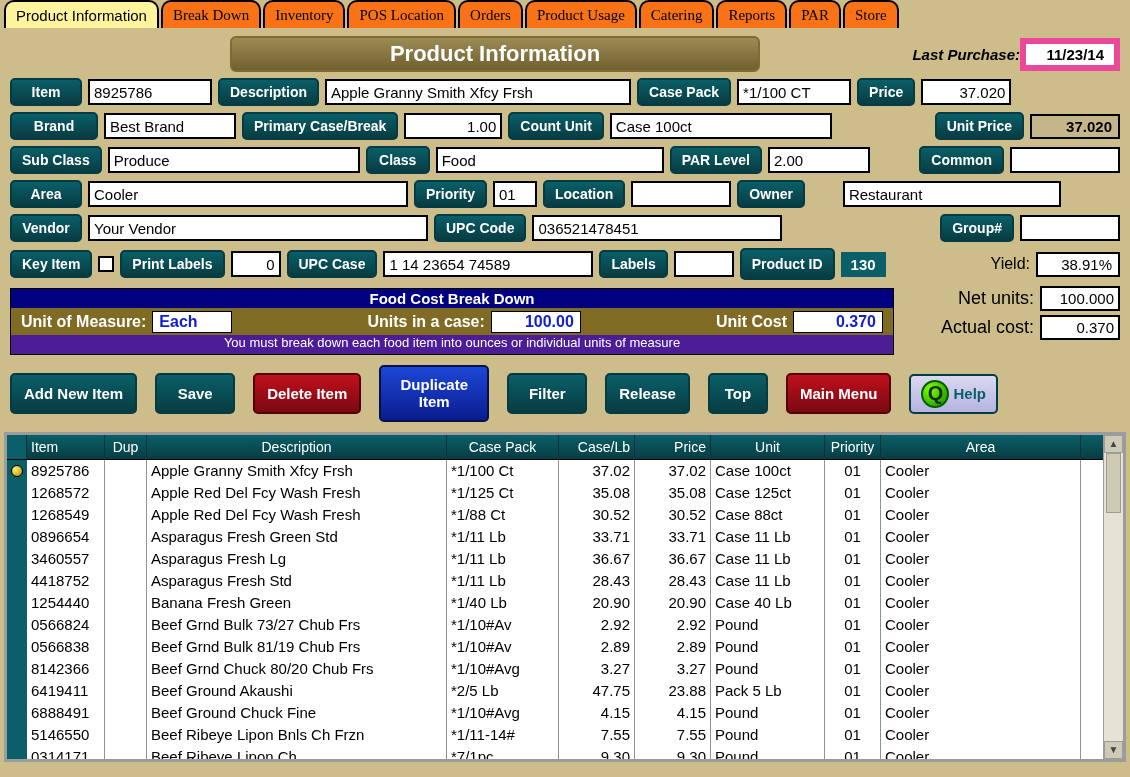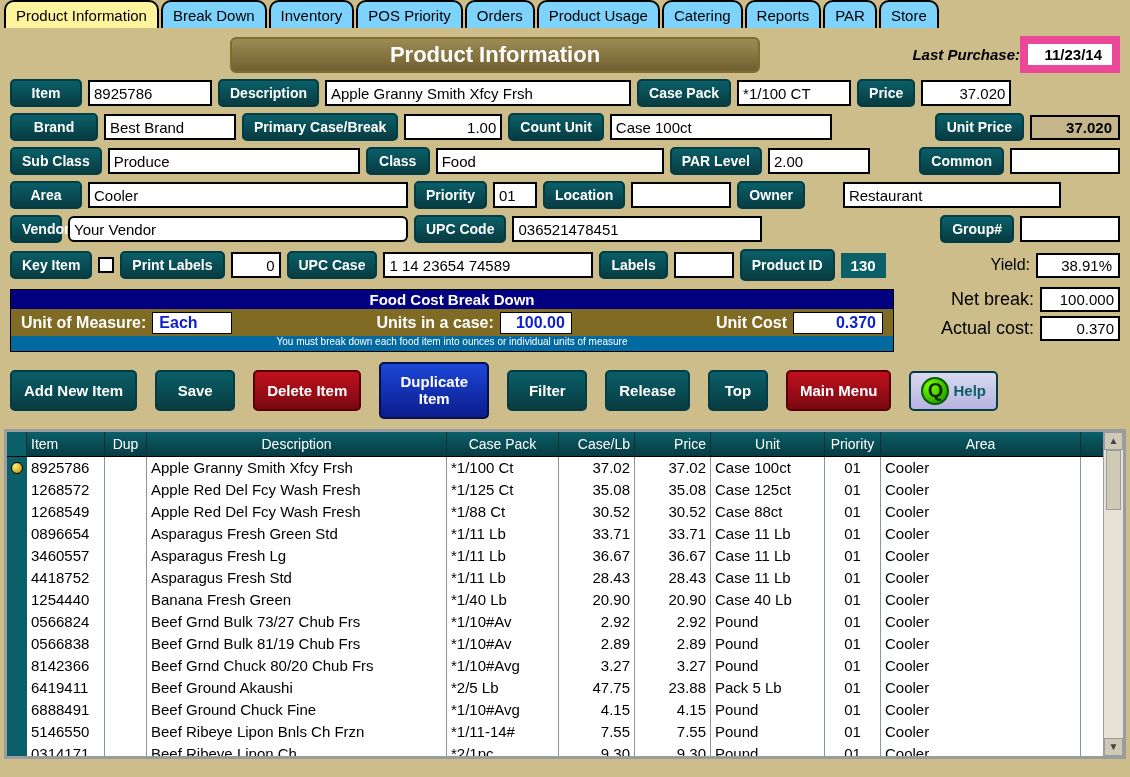--- a/index.html
+++ b/index.html
@@ -30,21 +30,21 @@
     padding: 3px 10px;
     border-top: 2px solid #000;
     border-left: 2px solid #000;
     border-right: 2px solid #000;
     font-size: 15px;
     font-weight: 500;
     cursor: pointer;
     display: flex;
     align-items: center;
   }
-  .tab.inactive { background: #7dd3fc; color:#000; }
+  .tab.inactive { background: #f97316; color:#000;font-family:Liberation Serif, serif; }
   .tab.active   { background: #fdf49d; color:#000; border-top:2px solid #000;}
 
   
   .header-row {
     display:flex;
     align-items:center;
     padding:8px 10px 6px;
     gap:10px;
   }
   .title-bar {
@@ -61,21 +61,21 @@
     padding:3px 0;
   }
   .last-purchase{
     margin-left:auto;
     display:flex;
     align-items:center;
     font-style:italic;
     font-weight:600;
   }
   .lp-value{
-    border:8px solid #ec4899;
+    border:6px solid #ec4899;
     background:#fff;
     padding:2px 10px;
     width:100px;
     text-align:right;
     font-style:normal;
   }
 
   
   .form-area { padding:0 10px; }
   .row { display:flex; align-items:center; gap:6px; margin-bottom:6px; flex-wrap:nowrap; }
@@ -122,21 +122,21 @@
     color:#fff;
     font-weight:bold;
     font-size:16px;
     padding:3px 10px 2px;
     display:flex;
     align-items:center;
     gap:6px;
   }
   .bd-in{ background:#fff; color:#1020d0; border:1px solid #000; font-weight:bold; padding:1px 6px; }
   .breakdown-note{
-    background:#0369a1; color:#fff; font-size:10px; text-align:center; padding:0 0 4px;
+    background:#4c1d95; color:#fff; font-size:13px; text-align:center; padding:0 0 4px;
   }
 
   .side-costs{
     display:flex;
     flex-direction:column;
     gap:4px;
     margin-left:8px;
     width:218px;
   }
   .side-costs .srow{ display:flex; align-items:center; gap:6px;}
@@ -223,21 +223,21 @@
   .chk{ width:16px;height:16px;border:2px solid #000;background:#fff; display:inline-block;}
   .unit-readonly{ border:2px solid #000; background:#c4b68a; padding:2px 6px; font-weight:bold; text-align:right; width:90px;}
 </style>
 </head>
 <body>
 
 <div class="tabs" id="tabs">
     <div class="tab active">Product Information</div>
     <div class="tab inactive">Break Down</div>
     <div class="tab inactive">Inventory</div>
-    <div class="tab inactive">POS Priority</div>
+    <div class="tab inactive">POS Location</div>
     <div class="tab inactive">Orders</div>
     <div class="tab inactive">Product Usage</div>
     <div class="tab inactive">Catering</div>
     <div class="tab inactive">Reports</div>
     <div class="tab inactive">PAR</div>
     <div class="tab inactive">Store</div>
   </div>
 
 <div class="header-row">
   <div class="title-bar">Product  Information</div>
@@ -289,22 +289,22 @@
     <input class="input" style="width: 320px;" value="Cooler">
     <div class="btn">Priority</div>
     <input class="input" style="width: 44px;" value="01">
     <div class="btn">Location</div>
     <input class="input" style="width: 100px;" value="">
     <div class="btn">Owner</div>
     <input class="input" style="width: 218px; margin-left: 32px;" value="Restaurant">
   </div>
 
   <div class="row">
-    <div class="btn" style="width:52px">Vendor</div>
-    <input class="input" style="width: 340px; border-radius: 6px;" value="Your Vendor">
+    <div class="btn" style="width:72px">Vendor</div>
+    <input class="input" style="width: 340px;" value="Your Vendor">
     <div class="btn">UPC Code</div>
     <input class="input" style="width: 250px;" value="036521478451">
     <div style="flex:1"></div>
     <div class="btn">Group#</div>
     <input class="input" style="width: 100px;" value="">
   </div>
 
   <div class="row">
     <div class="btn">Key Item</div>
     <span class="chk"></span>
@@ -323,30 +323,30 @@
   </div>
 
   <div style="display:flex; align-items:flex-start;">
     <div class="breakdown" style="flex:1;">
       <div class="breakdown-head">Food Cost Break Down</div>
       <div class="breakdown-body">
         <span>Unit of Measure:</span>
         <span class="bd-in" style="width:80px">Each</span>
         <span style="flex:1"></span>
         <span>Units in a case:</span>
-        <span class="bd-in" style="width:72px;text-align:right">100.00</span>
+        <span class="bd-in" style="width:90px;text-align:right">100.00</span>
         <span style="flex:1"></span>
         <span>Unit Cost</span>
         <span class="bd-in" style="width:90px;text-align:right">0.370</span>
       </div>
       <div class="breakdown-note">You must break down each food item into ounces or individual units of measure</div>
     </div>
     <div class="side-costs">
       <div class="srow">
-        <span class="lab">Net break:</span>
+        <span class="lab">Net units:</span>
         <span class="val">100.000</span>
       </div>
       <div class="srow">
         <span class="lab">Actual cost:</span>
         <span class="val">0.370</span>
       </div>
     </div>
   </div>
 </div>
 
@@ -536,21 +536,21 @@
           <div class="gcell c-price">7.55</div>
           <div class="gcell c-unit">Pound</div>
           <div class="gcell c-prio">01</div>
           <div class="gcell c-area">Cooler</div>
         </div>
         <div class="grow">
           <div class="row-marker"></div>
           <div class="gcell c-item">0314171</div>
           <div class="gcell c-dup"></div>
           <div class="gcell c-desc">Beef Ribeye Lipon Ch</div>
-          <div class="gcell c-pack">*2/1pc</div>
+          <div class="gcell c-pack">*7/1pc</div>
           <div class="gcell c-caselb">9.30</div>
           <div class="gcell c-price">9.30</div>
           <div class="gcell c-unit">Pound</div>
           <div class="gcell c-prio">01</div>
           <div class="gcell c-area">Cooler</div>
         </div>
       </div>
   </div>
   <div class="vscroll">
     <div class="up">▲</div>

